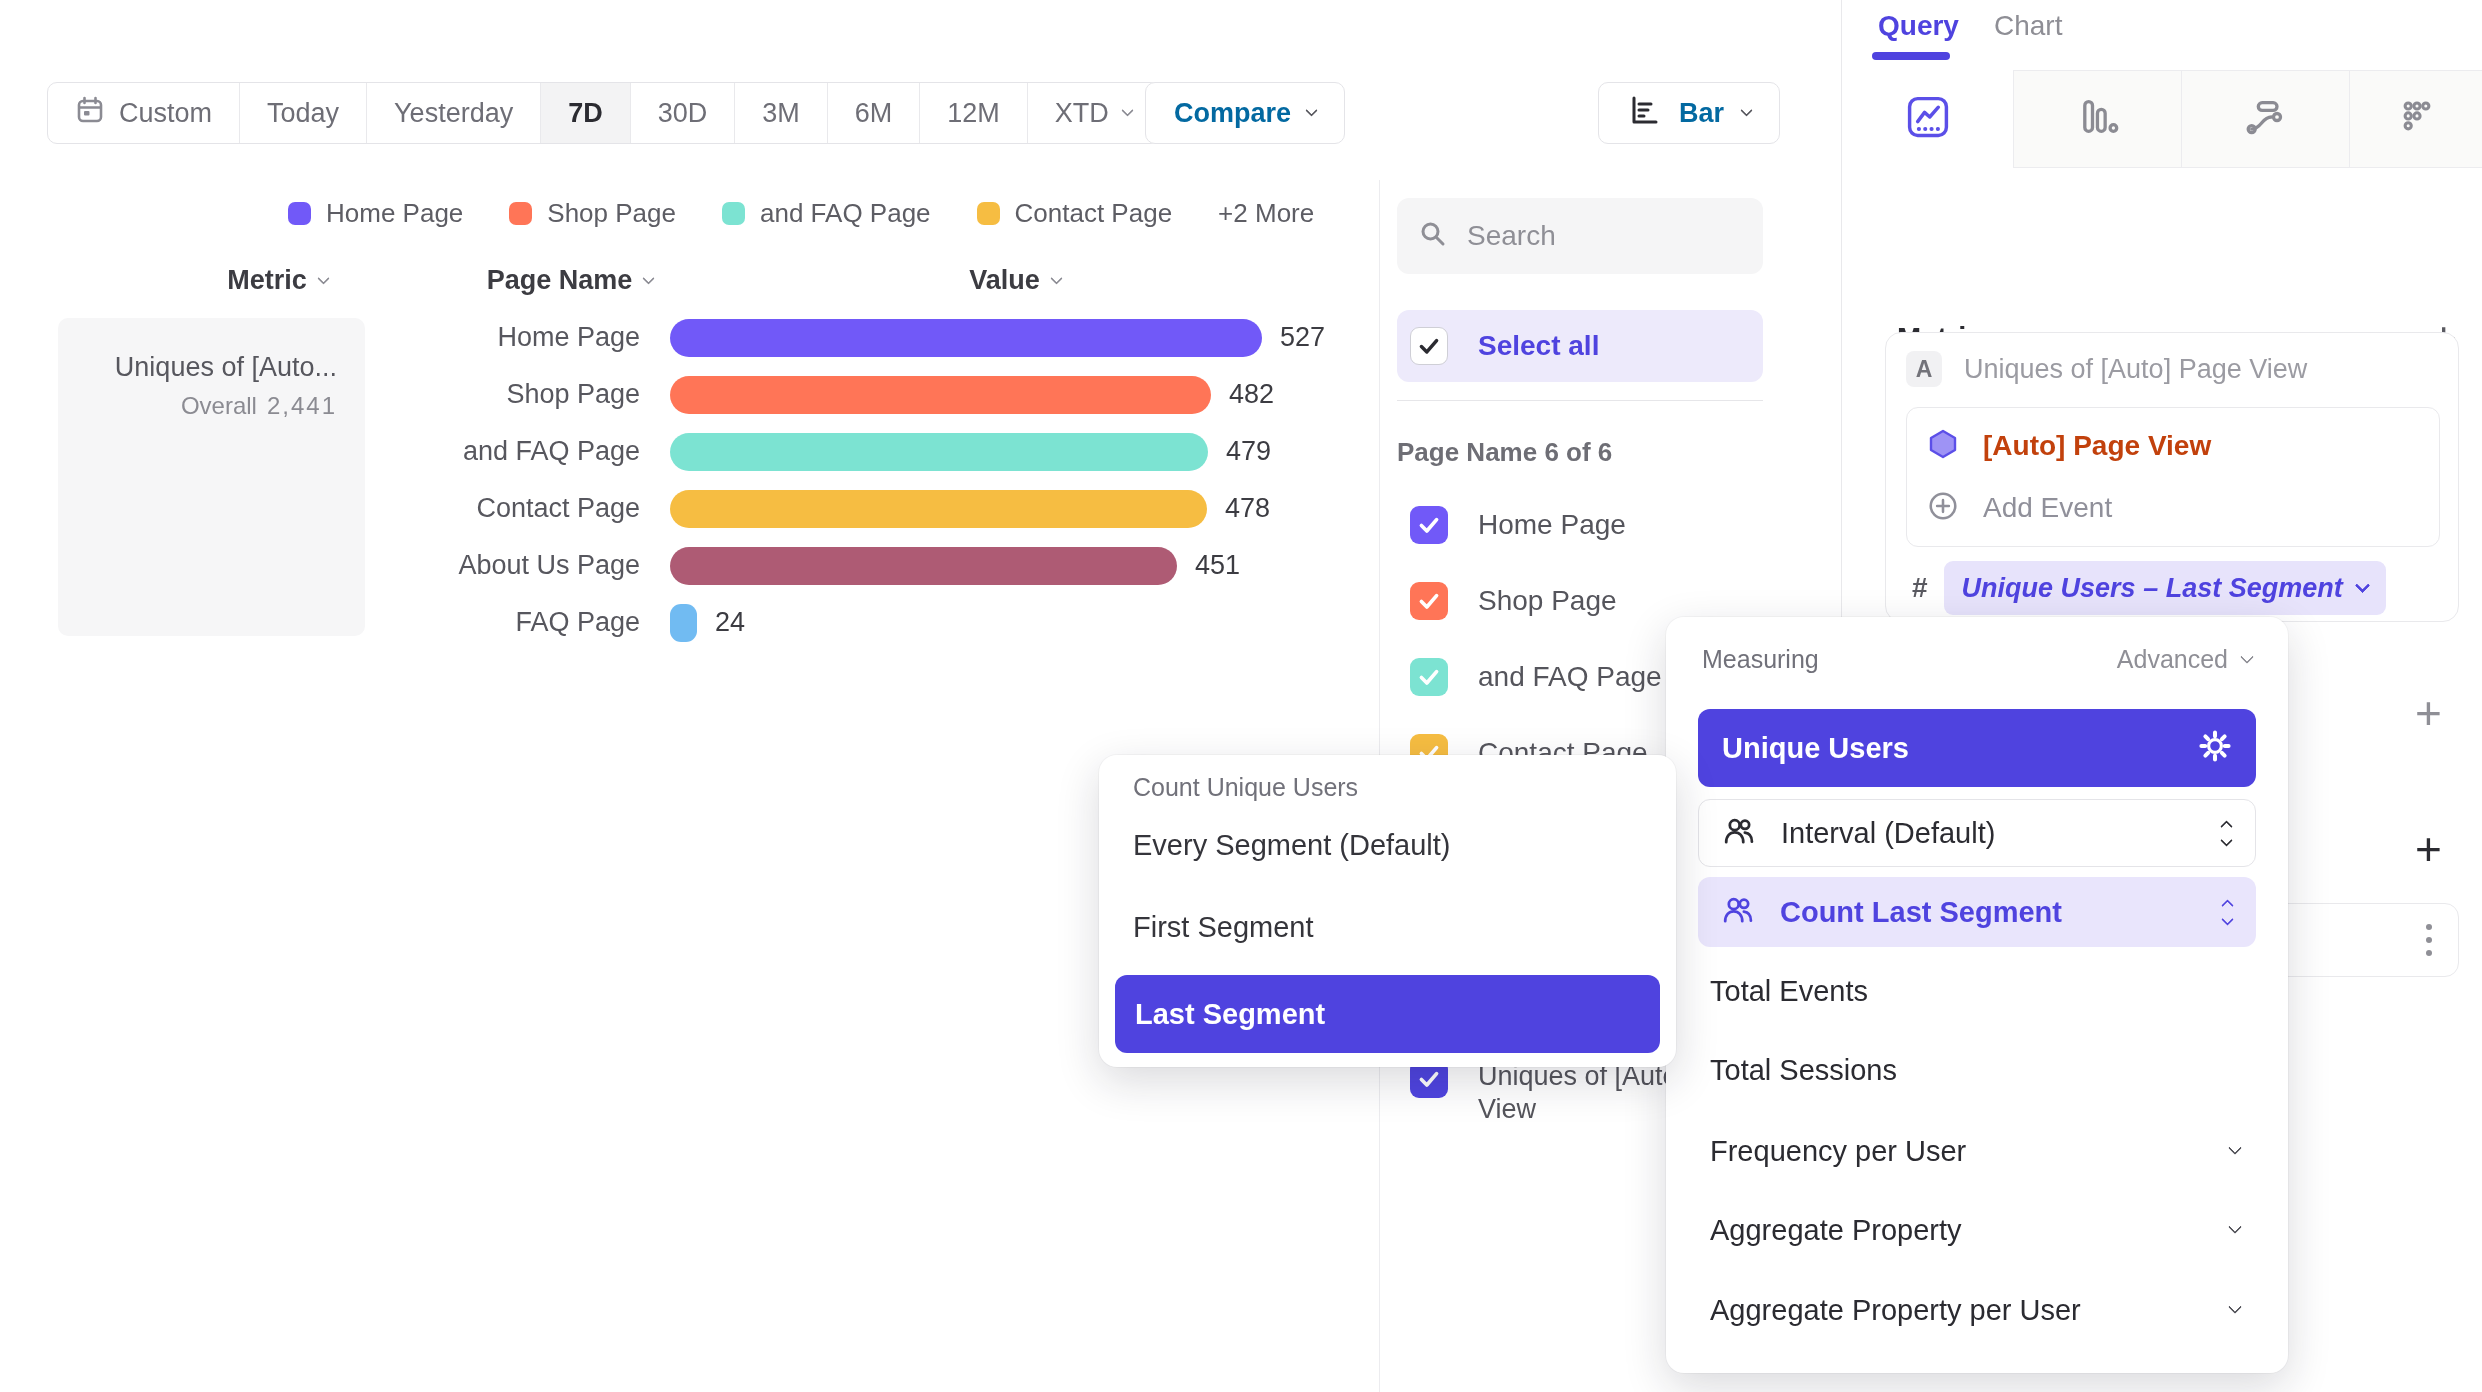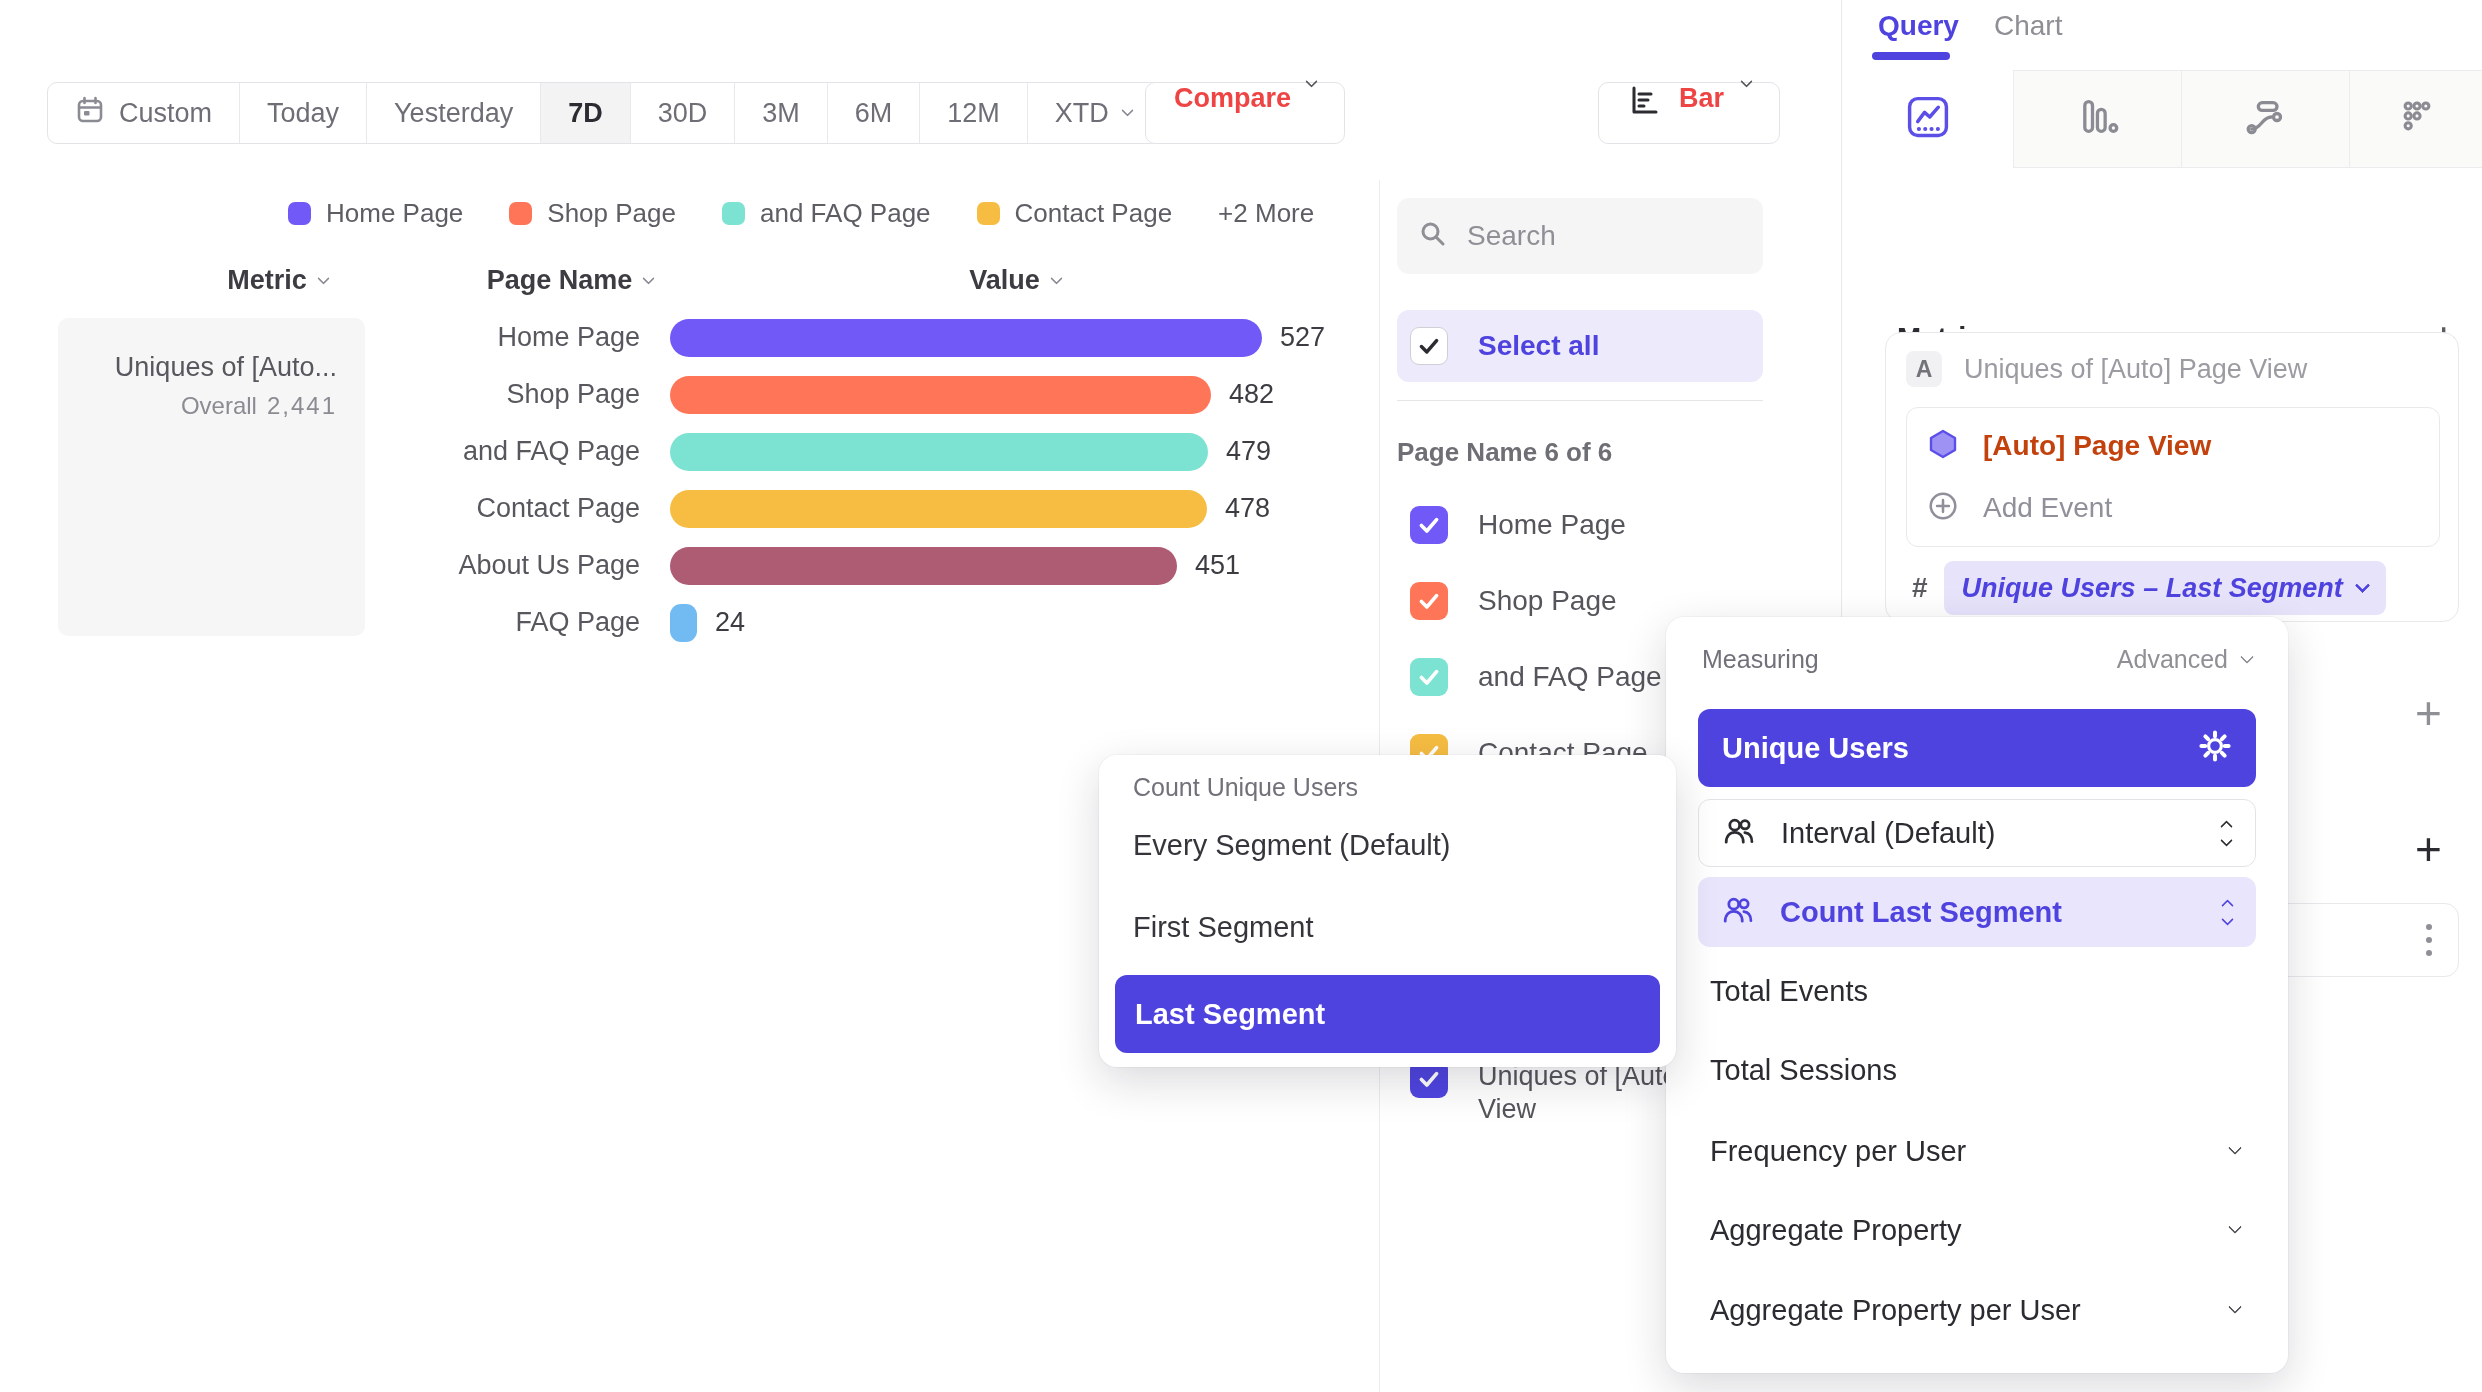--- a/index.html
+++ b/index.html
@@ -14,21 +14,21 @@
   .stepper { display:inline-flex; flex-direction:column; align-items:center; gap:5px; }
   .stepper i { width:9px; height:9px; border-right:2.6px solid currentColor; border-bottom:2.6px solid currentColor; border-radius:1px; }
   .stepper .up { transform:rotate(-135deg); }
   .stepper .dn { transform:rotate(45deg); }
 
   
   .seg-group { position:absolute; left:47px; top:82px; height:62px; display:flex; align-items:stretch; border:1px solid #e4e4e8; border-radius:10px; background:#fff; overflow:hidden; }
   .seg-btn { display:flex; align-items:center; gap:14px; padding:0 27px; font-size:27px; color:#6e6e76; border-left:1px solid #e9e9ec; cursor:pointer; white-space:nowrap; }
   .seg-btn:first-child { border-left:none; }
   .seg-active { background:#f3f3f4; color:#2b2b31; font-weight:bold; }
-  .btn-plain { position:absolute; height:62px; display:flex; gap:16px; padding:0 28px; border:1px solid #e4e4e8; border-radius:10px; background:#fff; font-size:27px; font-weight:bold; color:#ef4444; cursor:pointer; }
+  .btn-plain { position:absolute; height:62px; display:flex; align-items:center; gap:16px; padding:0 28px; border:1px solid #e4e4e8; border-radius:10px; background:#fff; font-size:27px; font-weight:bold; color:#0369a1; cursor:pointer; }
   .btn-plain .chev { color:#55555c; }
 
   
   .legend { position:absolute; left:288px; top:198px; display:flex; align-items:center; gap:46px; }
   .legend-item { display:flex; align-items:center; gap:15px; cursor:pointer; }
   .legend-swatch { width:23px; height:23px; border-radius:7px; }
   .legend-label, .legend-more { font-size:26px; color:#5d5d64; }
 
   
   .thead { position:absolute; top:262px; height:36px; display:flex; align-items:center; justify-content:center; gap:12px; font-size:27px; font-weight:bold; color:#3c3c42; cursor:pointer; }

